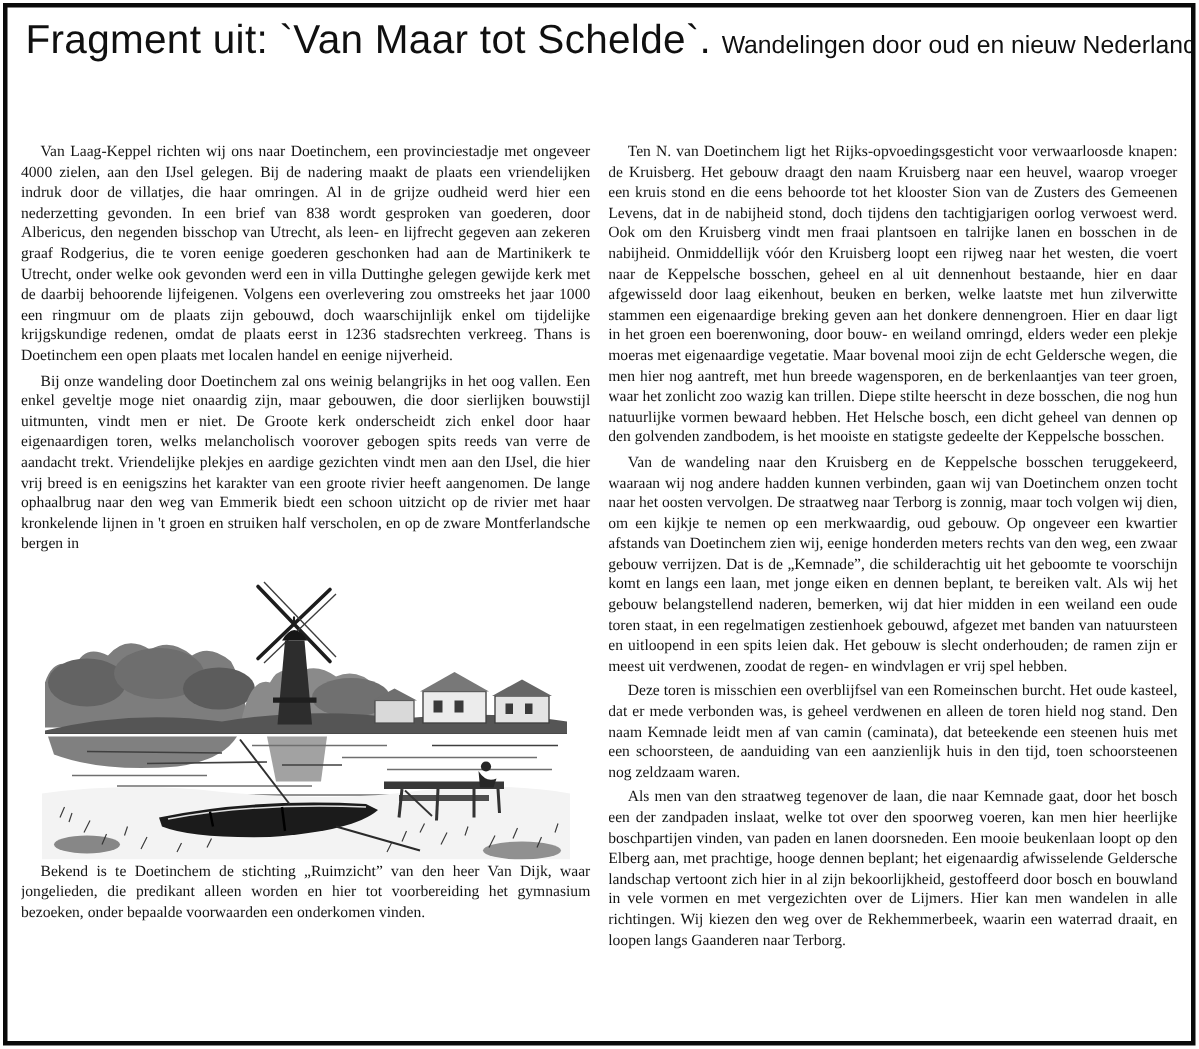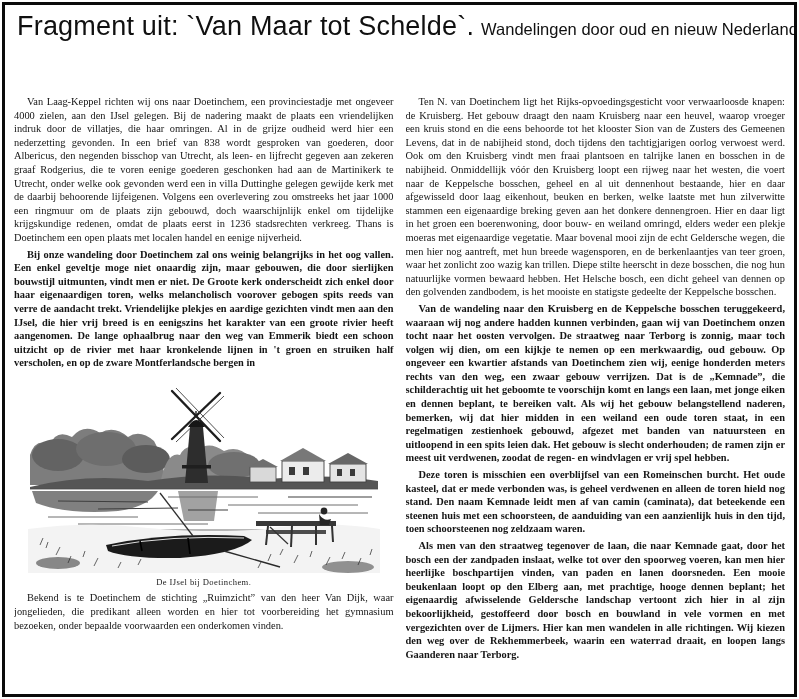--- a/index.html
+++ b/index.html
@@ -17,21 +17,21 @@
   .title-sub{font-size:16.5px;margin-left:7px;}
   .columns{display:flex;gap:12px;margin-top:48px;}
   .column{
     width:381px;height:637px;overflow:hidden;
     font-family:"Liberation Serif","DejaVu Serif",serif;
     font-size:10.4px;line-height:13.6px;color:#151515;
     text-align:justify;
   }
   .column p{margin:0;}
   .column p.indent{text-indent:13px;}
-  .column p + p{margin-top:3px;font-weight:bold;}
+  .column p + p{margin-top:3px;}
   figure{margin:5px 0 2px 0;text-align:center;}
   figure svg{display:block;margin:0 auto;}
   figcaption{
     font-size:8.6px;letter-spacing:0.4px;margin-top:3px;color:#222;
     font-family:"Liberation Serif","DejaVu Serif",serif;
   }
 </style>
 </head>
 <body>
 
@@ -126,21 +126,20 @@
           <circle cx="296" cy="136" r="3.4" fill="#262626"></circle>
           <path d="M291,139 Q296,147 303,144 L301,150 L292,150 Z" fill="#262626"></path>
 
           <path d="M78,170 Q140,157 216,161 L224,165 Q208,179 152,183 Q100,184 80,176 Z" fill="#1b1b1b"></path>
           <path d="M84,171 Q142,160 216,163" stroke="#dedede" stroke-width="1" fill="none"></path>
           <line x1="112" y1="166" x2="114" y2="176" stroke="#000000" stroke-width="1.6"></line>
           <line x1="160" y1="163" x2="162" y2="179" stroke="#000000" stroke-width="1.6"></line>
           <line x1="165" y1="161" x2="132" y2="118" stroke="#2f2f2f" stroke-width="1.3"></line>
           <line x1="196" y1="176" x2="252" y2="192" stroke="#2a2a2a" stroke-width="1.4"></line>
         </svg>
-        <figcaption>De IJsel bij Doetinchem.</figcaption>
       </figure>
 
       <p class="indent">Bekend is te Doetinchem de stichting „Ruimzicht” van den heer Van Dijk, waar jongelieden, die predikant alleen worden en hier tot voorbereiding het gymnasium bezoeken, onder bepaalde voorwaarden een onderkomen vinden.</p>
     </div>
 
     <div class="column">
       <p class="indent">Ten N. van Doetinchem ligt het Rijks-opvoedingsgesticht voor verwaarloosde knapen: de Kruisberg.  Het gebouw draagt den naam Kruisberg naar een heuvel, waarop vroeger een kruis stond en die eens behoorde tot het klooster Sion van de Zusters des Gemeenen Levens, dat in de nabijheid stond, doch tijdens den tachtigjarigen oorlog verwoest werd.  Ook om den Kruisberg vindt men fraai plantsoen en talrijke lanen en bosschen in de nabijheid.  Onmiddellijk vóór den Kruisberg loopt een rijweg naar het westen, die voert naar de Keppelsche bosschen, geheel en al uit dennenhout bestaande, hier en daar afgewisseld door laag eikenhout, beuken en berken, welke laatste met hun zilverwitte stammen een eigenaardige breking geven aan het donkere dennengroen.  Hier en daar ligt in het groen een boerenwoning, door bouw- en weiland omringd, elders weder een plekje moeras met eigenaardige vegetatie.  Maar bovenal mooi zijn de echt Geldersche wegen, die men hier nog aantreft, met hun breede wagensporen, en de berkenlaantjes van teer groen, waar het zonlicht zoo wazig kan trillen.  Diepe stilte heerscht in deze bosschen, die nog hun natuurlijke vormen bewaard hebben.  Het Helsche bosch, een dicht geheel van dennen op den golvenden zandbodem, is het mooiste en statigste gedeelte der Keppelsche bosschen.</p>
       <p class="indent">Van de wandeling naar den Kruisberg en de Keppelsche bosschen teruggekeerd, waaraan wij nog andere hadden kunnen verbinden, gaan wij van Doetinchem onzen tocht naar het oosten vervolgen.  De straatweg naar Terborg is zonnig, maar toch volgen wij dien, om een kijkje te nemen op een merkwaardig, oud gebouw.  Op ongeveer een kwartier afstands van Doetinchem zien wij, eenige honderden meters rechts van den weg, een zwaar gebouw verrijzen.  Dat is de „Kemnade”, die schilderachtig uit het geboomte te voorschijn komt en langs een laan, met jonge eiken en dennen beplant, te bereiken valt.  Als wij het gebouw belangstellend naderen, bemerken, wij dat hier midden in een weiland een oude toren staat, in een regelmatigen zestienhoek gebouwd, afgezet met banden van natuursteen en uitloopend in een spits leien dak.  Het gebouw is slecht onderhouden; de ramen zijn er meest uit verdwenen, zoodat de regen- en windvlagen er vrij spel hebben.</p>
       <p class="indent">Deze toren is misschien een overblijfsel van een Romeinschen burcht.  Het oude kasteel, dat er mede verbonden was, is geheel verdwenen en alleen de toren hield nog stand.  Den naam Kemnade leidt men af van camin (caminata), dat beteekende een steenen huis met een schoorsteen, de aanduiding van een aanzienlijk huis in den tijd, toen schoorsteenen nog zeldzaam waren.</p>
       <p class="indent">Als men van den straatweg tegenover de laan, die naar Kemnade gaat, door het bosch een der zandpaden inslaat, welke tot over den spoorweg voeren, kan men hier heerlijke boschpartijen vinden, van paden en lanen doorsneden.  Een mooie beukenlaan loopt op den Elberg aan, met prachtige, hooge dennen beplant; het eigenaardig afwisselende Geldersche landschap vertoont zich hier in al zijn bekoorlijkheid, gestoffeerd door bosch en bouwland in vele vormen en met vergezichten over de Lijmers.  Hier kan men wandelen in alle richtingen.  Wij kiezen den weg over de Rekhemmerbeek, waarin een waterrad draait, en loopen langs Gaanderen naar Terborg.</p>

